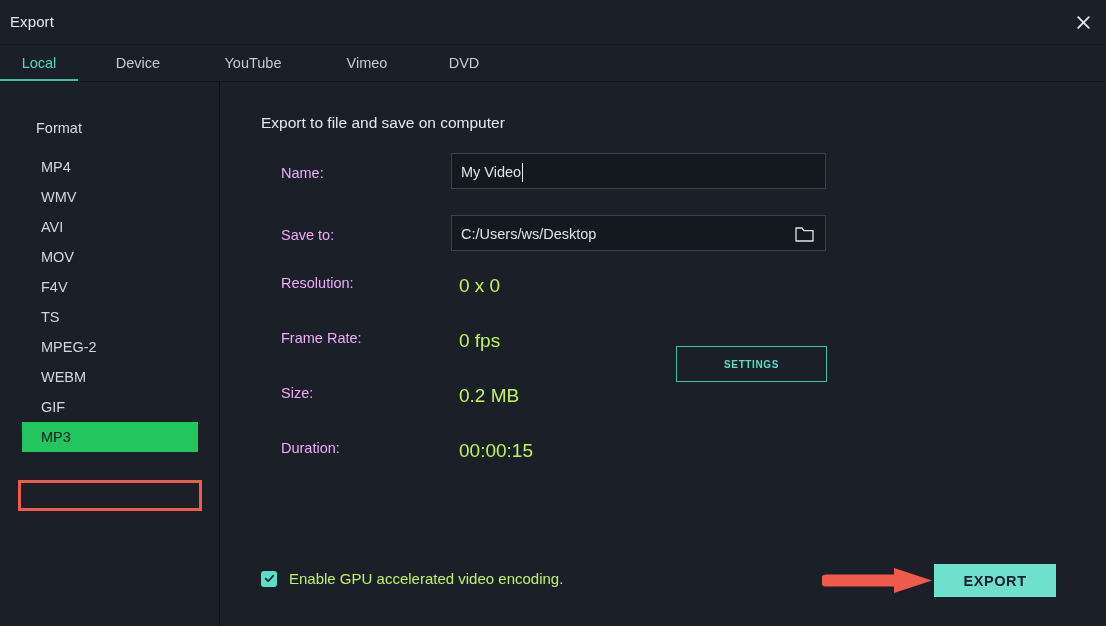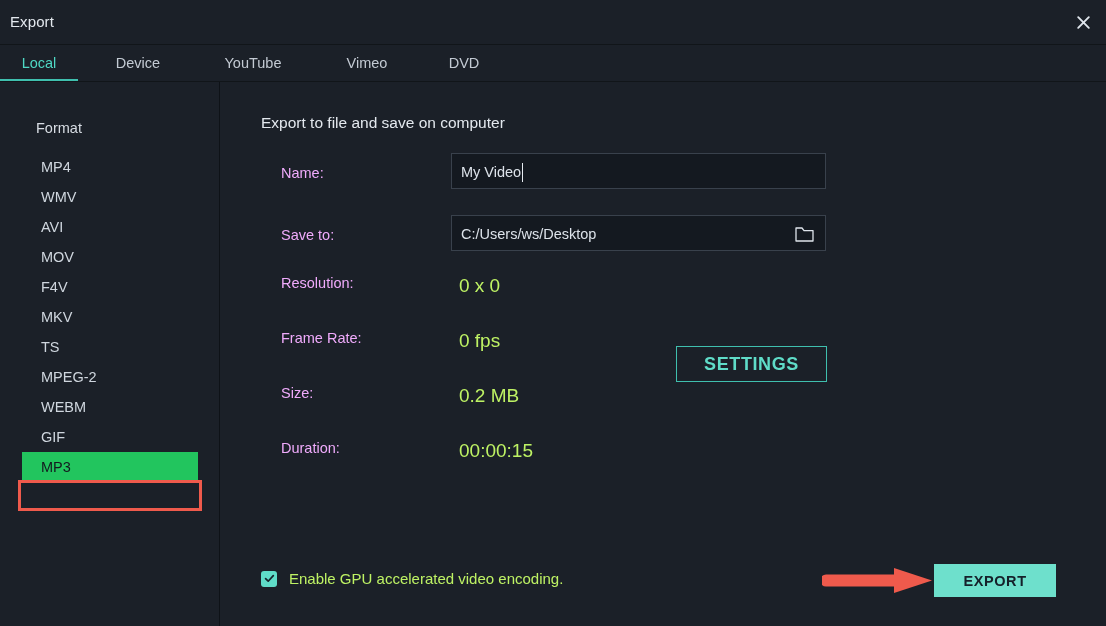--- a/index.html
+++ b/index.html
@@ -199,21 +199,21 @@
 
   .settings-btn {
     position: absolute;
     left: 456px;
     top: 264px;
     width: 151px;
     height: 36px;
     border: 1px solid #3fbfae;
     background: transparent;
     color: #5fdcc8;
-    font-size: 18px;
+    font-size: 10px;
     font-weight: bold;
     letter-spacing: .6px;
     font-family: "Liberation Sans", sans-serif;
     cursor: pointer;
     box-sizing: border-box;
   }
 
   .gpu-row {
     position: absolute;
     left: 41px;
@@ -300,21 +300,20 @@
 </div>
 
 <div class="sidebar">
   <div class="sidebar-title">Format</div>
   <div class="format-list" id="format-list">
       <div class="format-item">MP4</div>
       <div class="format-item">WMV</div>
       <div class="format-item">AVI</div>
       <div class="format-item">MOV</div>
       <div class="format-item">F4V</div>
-      <div class="format-item">MKV</div>
       <div class="format-item">TS</div>
       <div class="format-item">MPEG-2</div>
       <div class="format-item">WEBM</div>
       <div class="format-item">GIF</div>
       <div class="format-item selected">MP3</div>
     </div>
 </div>
 <div class="sel-ring"></div>
 
 <div class="main">

